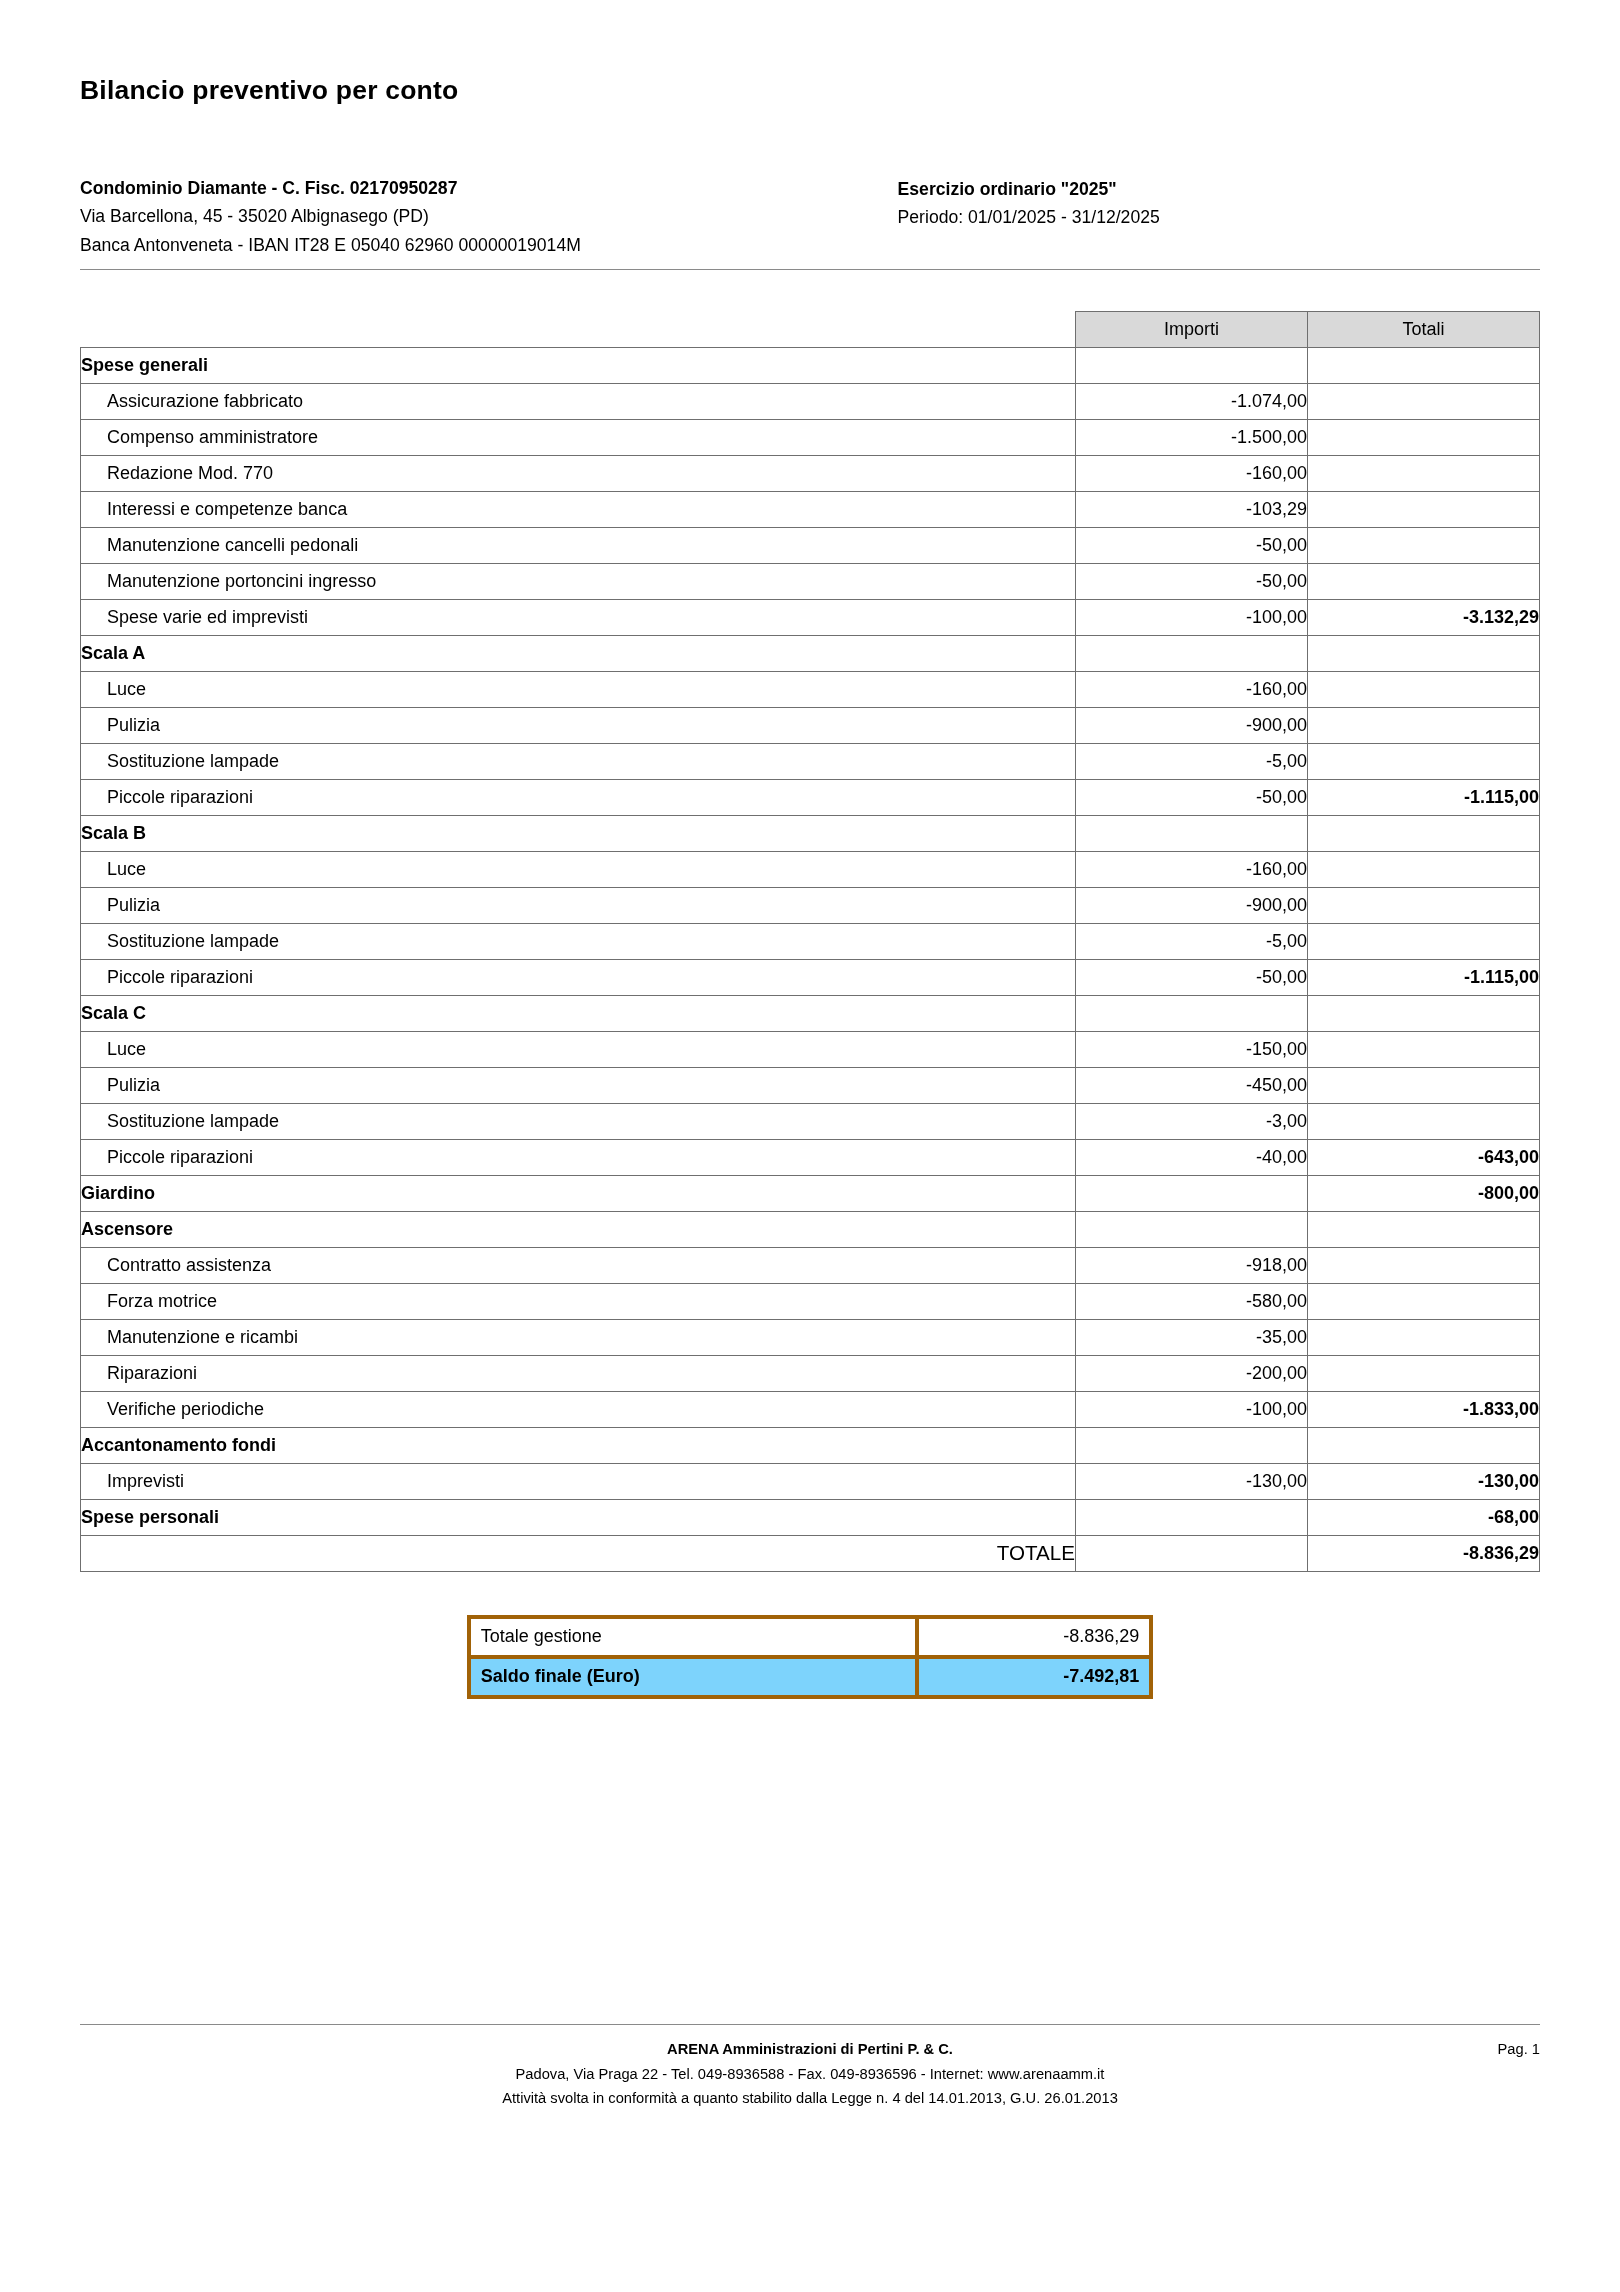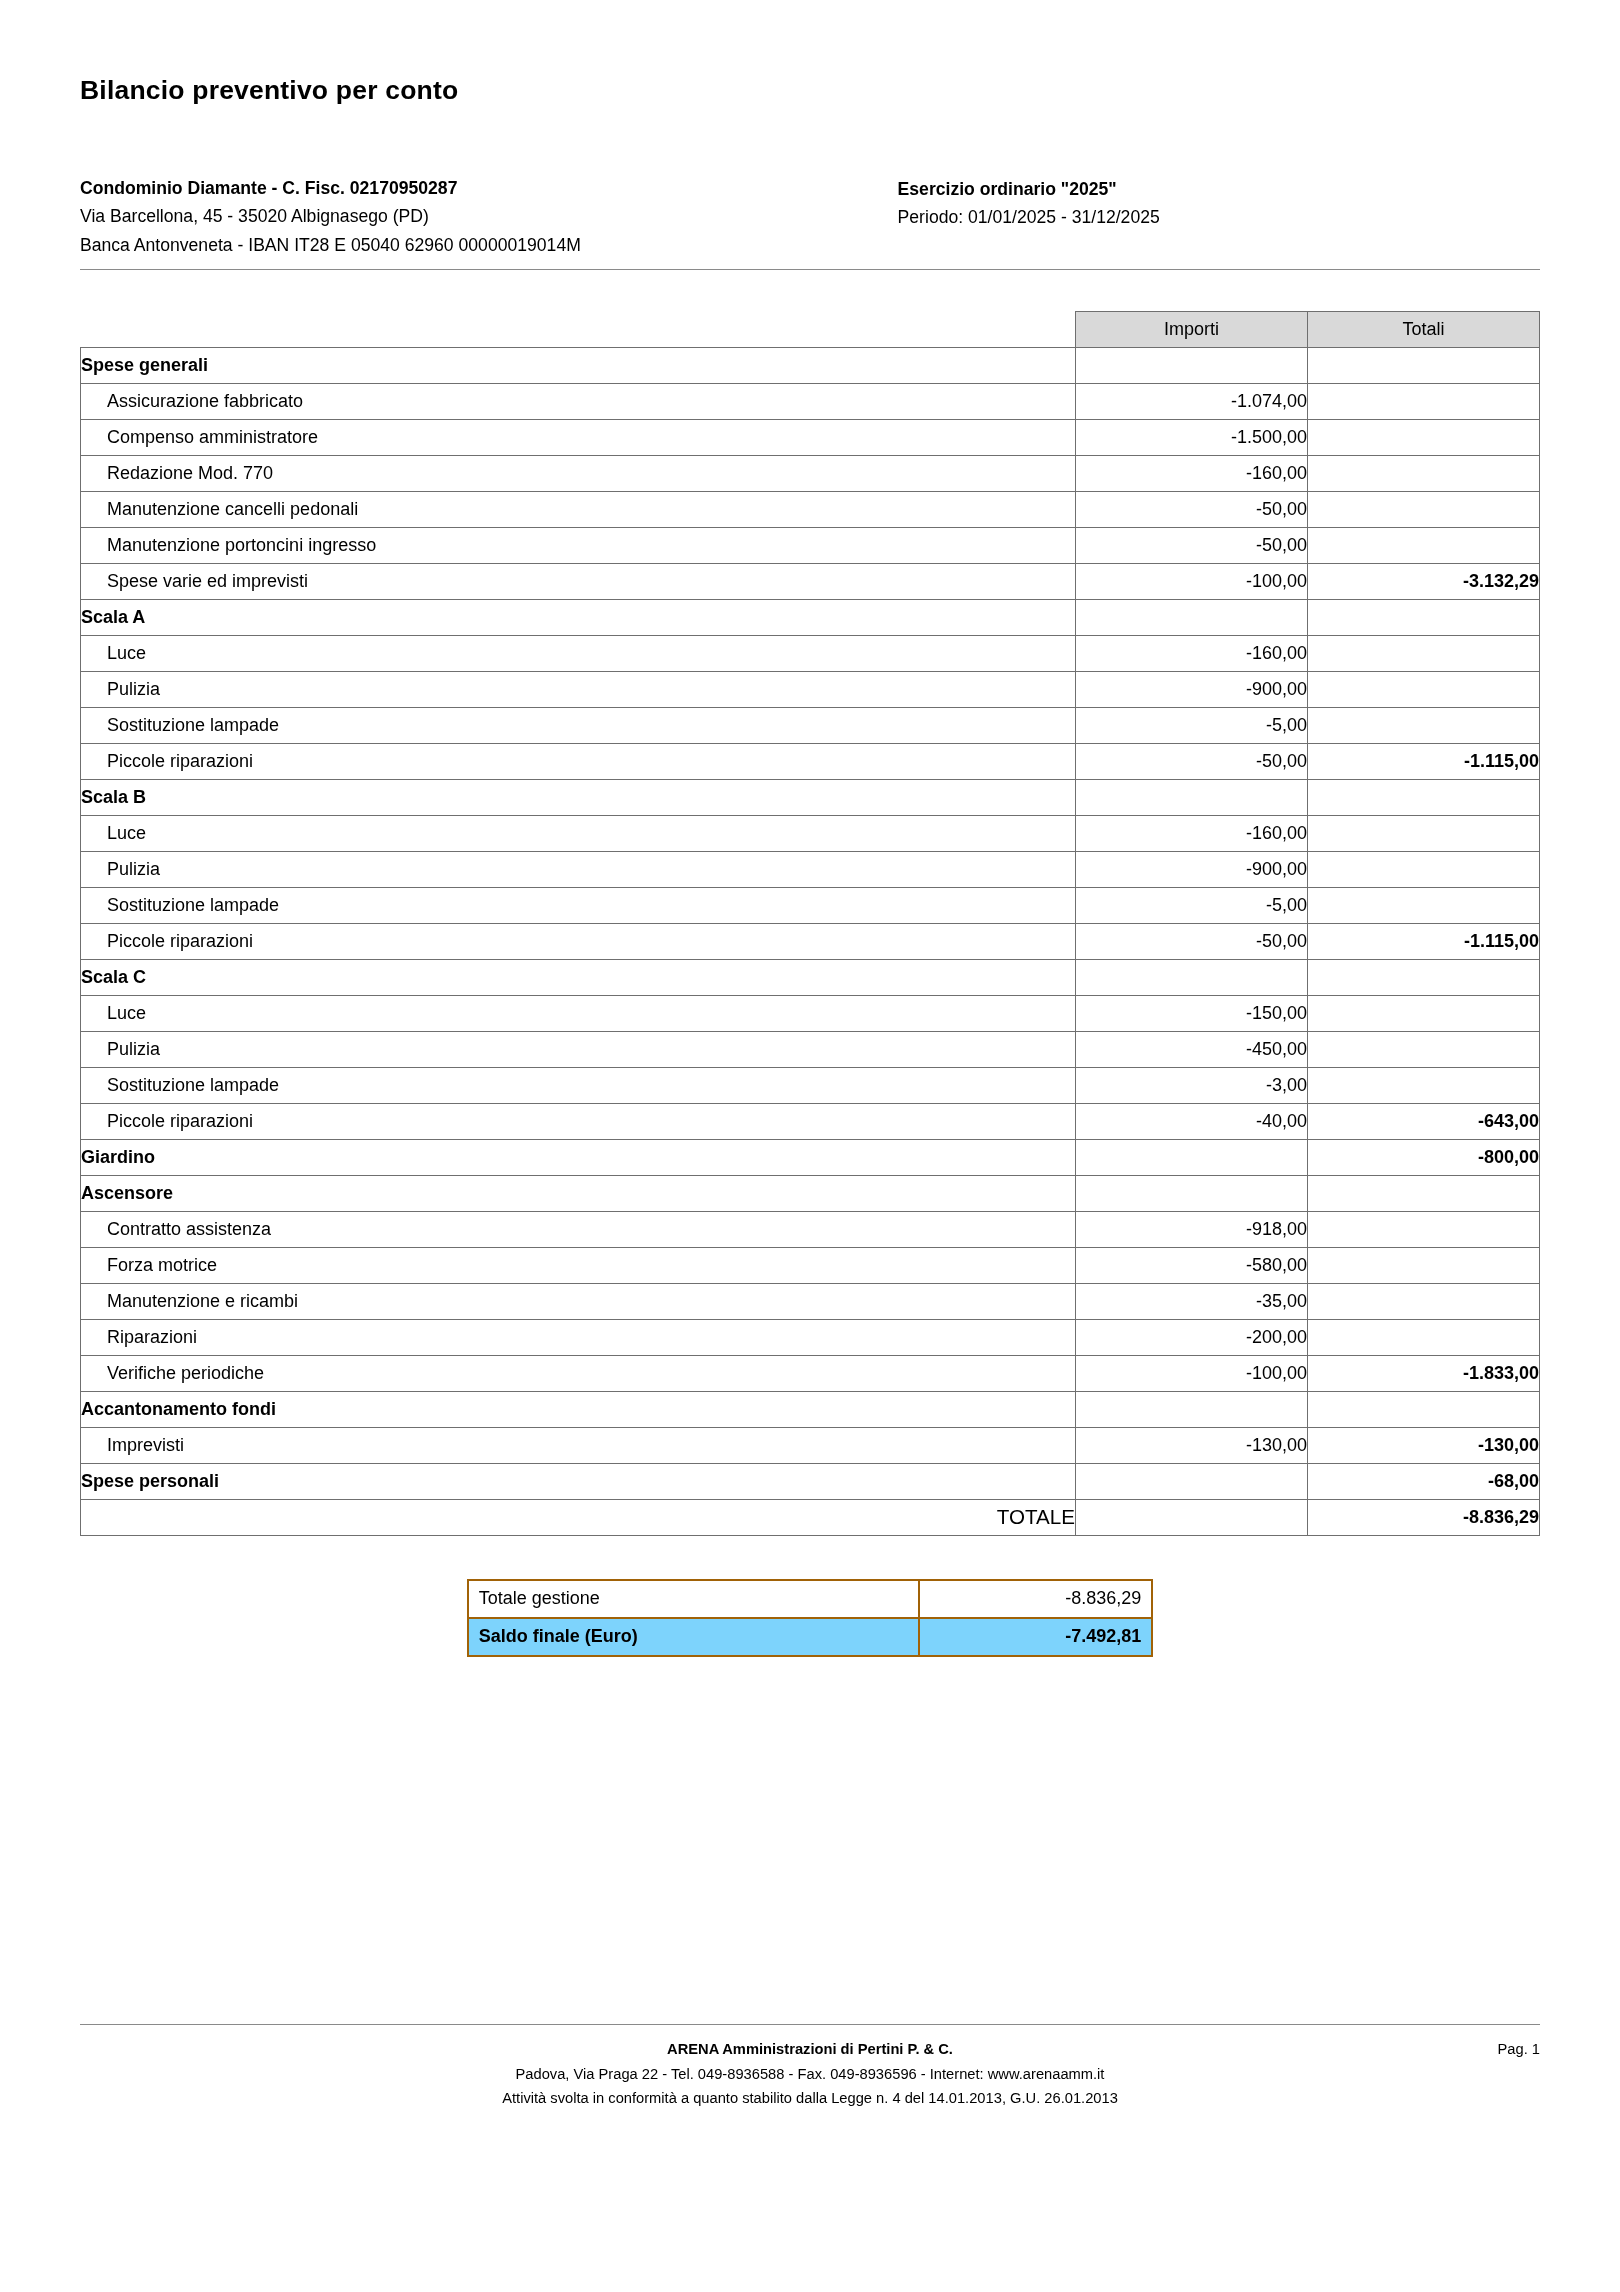--- a/index.html
+++ b/index.html
@@ -94,21 +94,21 @@
     margin-top: 43px;
     display: flex;
     justify-content: center;
   }
   table.summary {
     border-collapse: collapse;
     width: 47%;
     font-size: 18px;
   }
   table.summary td {
-    border: 2px solid #a16207;
+    border: 4px solid #a16207;
     height: 34px;
     vertical-align: middle;
   }
   table.summary td.s-label { padding-left: 9.8px; }
   table.summary td.s-val { text-align: right; padding-right: 9.8px; }
   table.summary tr.final td {
     background: #7dd3fc;
     font-weight: bold;
   }
   .footer {
@@ -180,20 +180,25 @@
         <td class="num bold"></td>
       </tr>
       <tr>
         <td class="label item">Compenso amministratore</td>
         <td class="num">-1.500,00</td>
         <td class="num bold"></td>
       </tr>
       <tr>
         <td class="label item">Redazione Mod. 770</td>
         <td class="num">-160,00</td>
+        <td class="num bold"></td>
+      </tr>
+      <tr>
+        <td class="label item">Interessi e competenze banca</td>
+        <td class="num">-103,29</td>
         <td class="num bold"></td>
       </tr>
       <tr>
         <td class="label item">Manutenzione cancelli pedonali</td>
         <td class="num">-50,00</td>
         <td class="num bold"></td>
       </tr>
       <tr>
         <td class="label item">Manutenzione portoncini ingresso</td>
         <td class="num">-50,00</td>

